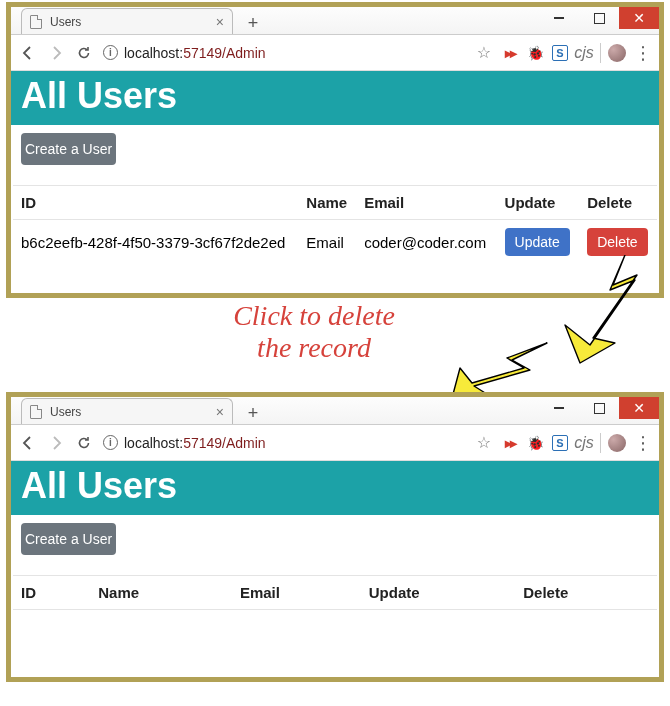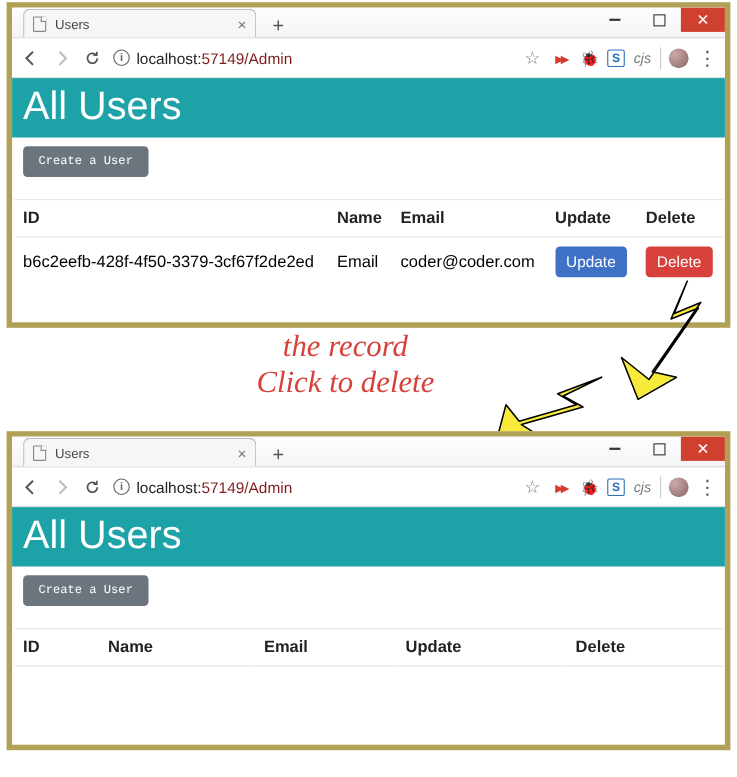--- a/index.html
+++ b/index.html
@@ -74,44 +74,43 @@
   .urlbar{flex:0 0 auto; display:flex;align-items:center;gap:6px;color:#555;font-size:14px;margin-left:2px;}
   .info-icon{width:15px;height:15px;border:1.5px solid #666;border-radius:50%;display:flex;align-items:center;justify-content:center;font-size:10px;color:#666;font-weight:bold;}
   .url-host{color:#222;}
   .url-rest{color:#7f1d1d;}
   .spacer{flex:1;}
   .ticon{width:20px;height:20px;display:flex;align-items:center;justify-content:center;font-size:14px;color:#555;}
   .star{color:#777;font-size:16px;}
   .red-arrows{color:#d63a2d;font-weight:bold;letter-spacing:-2px;}
   .bug{color:#555;}
   .s-icon{border:1.5px solid #2b6fb5;color:#2b6fb5;font-weight:bold;font-size:11px;width:16px;height:16px;border-radius:2px;}
-  .cjs{font-style:italic;color:#777;font-size:13px;}
+  .cjs{font-style:italic;color:#777;font-size:16px;}
   .sepv{width:1px;height:20px;background:#ccc;}
   .avatar{width:18px;height:18px;border-radius:50%;background:radial-gradient(circle at 30% 30%,#caa,#866);} 
   .dots{font-size:18px;color:#555;}
 
   .content { padding:0; }
 
   .banner {
     background:#1ca2a7;
     color:#fff;
     font-size:36px;
-    font-weight:400;
+    font-weight:700;
     padding:4px 10px 8px 10px;
   }
   .create-btn{
     margin:8px 10px;
     background:#6c757d;
     color:#fff;
     border:none;
     border-radius:4px;
-    padding:8px 14px;
-    font-size:11px;
+    padding:8px 4px;
+    font-size:14px;
     cursor:pointer;
-    font-family:Liberation Mono, monospace;
   }
 
   table.users{ width:calc(100% - 4px); margin:12px 2px; border-collapse:collapse; font-size:15px;}
   table.users th, table.users td{ text-align:left; padding:8px 8px; border-top:1px solid #e4e4e4;}
   table.users th{ font-weight:700; color:#222;}
   table.users tr.head th{border-top:1px solid #e4e4e4;}
   .btn-sm{ border:none;color:#fff;padding:6px 10px;border-radius:4px;font-size:14px;cursor:pointer;}
   .btn-update{background:#3f72c7;}
   .btn-delete{background:#d6423b;}
 
@@ -205,22 +204,22 @@
           <td>coder@coder.com</td>
           <td><button class="btn-sm btn-update">Update</button></td>
           <td><button class="btn-sm btn-delete">Delete</button></td>
         </tr>
       </tbody>
         </table>
     </div>
   </div>
 
   <div class="annotation">
+    <div>Click to delete</div>
     <div>the record</div>
-    <div>Click to delete</div>
   </div>
 
   <div class="arrow1 a">
     <svg width="100" height="110" viewBox="0 0 100 110">
       <path d="M70 0 L55 35 L80 25 L35 90 L10 70 L25 108 L60 88 L38 83 L82 20 L58 30 Z" fill="#f7ea3a" stroke="#000" stroke-width="1.4" stroke-linejoin="round"></path>
     </svg>
   </div>
   <div class="arrow1 b">
     <svg width="100" height="62" viewBox="0 0 100 62">
       <path d="M95 5 L55 20 L72 30 L20 45 L8 30 L0 60 L38 58 L22 48 L78 32 L60 22 Z" fill="#f7ea3a" stroke="#000" stroke-width="1.4" stroke-linejoin="round"></path>

